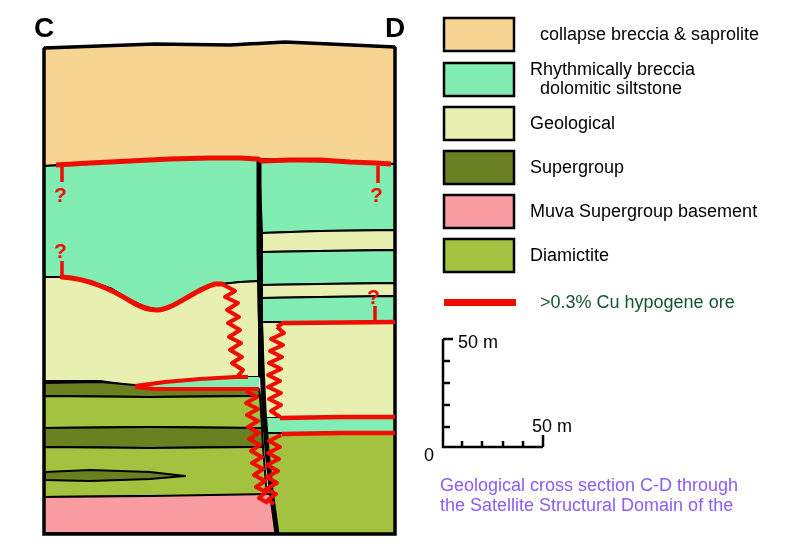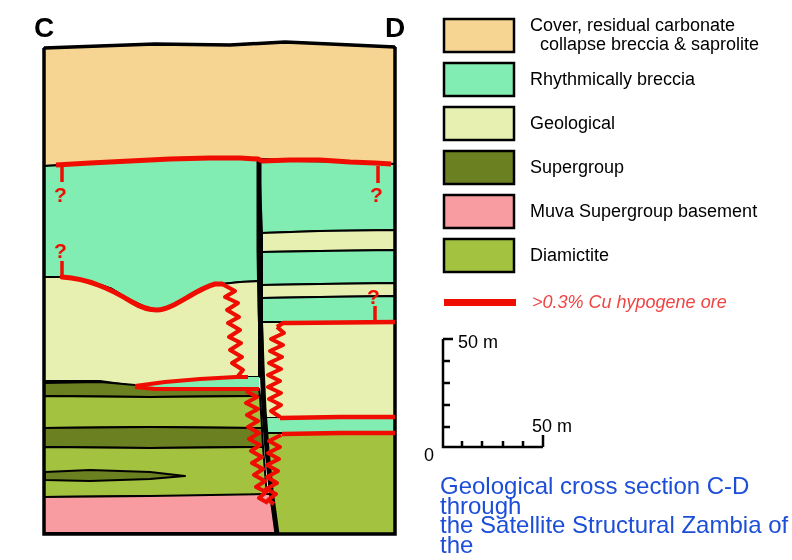--- a/index.html
+++ b/index.html
@@ -8,24 +8,24 @@
   .section-svg { position:absolute; left:0; top:0; }
   svg text { font-family:"Liberation Sans", sans-serif; }
   .endlabel { font-size:28px; font-weight:bold; fill:#000; }
   .qmark { font-size:21px; font-weight:bold; }
   .panel { position:absolute; left:420px; top:0; width:372px; height:560px; }
   .legend { position:absolute; left:22px; top:16px; }
   .legend-item { display:flex; align-items:center; margin-bottom:7px; }
   .legend-label { font-size:18px; line-height:19px; color:#000; margin-left:14px; white-space:nowrap; }
   .legend-label .l2 { display:block; margin-left:10px; }
   .ore-item { position:absolute; left:22px; top:292px; display:flex; align-items:center; }
-  .ore-label { font-size:18px; color:#ef4444; margin-left:12px; white-space:nowrap;font-style:italic; }
+  .ore-label { font-size:18px; color:#14532d; margin-left:20px; white-space:nowrap; }
   .scalebar { position:absolute; left:0; top:326px; }
   .scalebar text { font-size:18px; fill:#000; }
-  .caption { position:absolute; left:20px; top:476px; font-size:24px; line-height:19.5px; color:#1d4ed8; }
+  .caption { position:absolute; left:20px; top:476px; font-size:18px; line-height:19.5px; color:#8b5cf6; }
 </style>
 </head>
 <body>
 
 <div class="stage">
 
   <svg class="section-svg" width="420" height="560" viewBox="0 0 420 560">
 
     <path d="M44,48 L155,44 230,45 285,42 330,44 395,47 L395,164 350,162 300,161 258,159 220,158 160,160 100,163 44,166 Z" stroke="#000" stroke-width="2" stroke-linejoin="round" fill="#F6D592"></path>
 
@@ -95,27 +95,27 @@
     <text class="endlabel" x="385" y="37">D</text>
   </svg>
 
   <div class="panel">
 
     <div class="legend">
       <div class="legend-item">
         <svg width="74" height="37">
             <rect x="2" y="2" width="70" height="33" stroke="#000" stroke-width="2.5" fill="#F6D592"></rect>
           </svg>
-        <div class="legend-label"><span class="l1">Cover, residual carbonate</span><span class="l2">collapse breccia &amp; saprolite</span></div>
+        <div class="legend-label"><span class="l2">collapse breccia &amp; saprolite</span></div>
       </div>
       <div class="legend-item">
         <svg width="74" height="37">
             <rect x="2" y="2" width="70" height="33" stroke="#000" stroke-width="2.5" fill="#82EDB2"></rect>
           </svg>
-        <div class="legend-label"><span class="l1">Rhythmically breccia</span></div>
+        <div class="legend-label"><span class="l1">Rhythmically breccia</span><span class="l2">dolomitic siltstone</span></div>
       </div>
       <div class="legend-item">
         <svg width="74" height="37">
             <rect x="2" y="2" width="70" height="33" stroke="#000" stroke-width="2.5" fill="#E7F0B0"></rect>
           </svg>
         <div class="legend-label"><span class="l1">Geological</span><span class="l2"></span></div>
       </div>
       <div class="legend-item">
         <svg width="74" height="37">
             <rect x="2" y="2" width="70" height="33" stroke="#000" stroke-width="2.5" fill="#6B8020"></rect>
@@ -146,17 +146,17 @@
     <svg class="scalebar" width="180" height="145" viewBox="0 0 180 145">
       <path d="M23,13 L23,121 L123,121" fill="none" stroke="#000" stroke-width="2.5"></path>
       <path d="M23,13 L33,13 M23,35 L30,35 M23,57 L30,57 M23,79 L30,79 M23,101 L30,101 M42,121 L42,115 M62,121 L62,115 M83,121 L83,115 M103,121 L103,115 M123,121 L123,109" fill="none" stroke="#000" stroke-width="2.5"></path>
       <text x="38" y="22">50 m</text>
       <text x="112" y="106">50 m</text>
       <text x="4" y="135">0</text>
     </svg>
 
     <div class="caption">
       <div>Geological cross section C-D through</div>
-      <div>the Satellite Structural Zambia of the</div>
+      <div>the Satellite Structural Domain of the</div>
     </div>
 
   </div>
 </div>
 
 </body></html>

